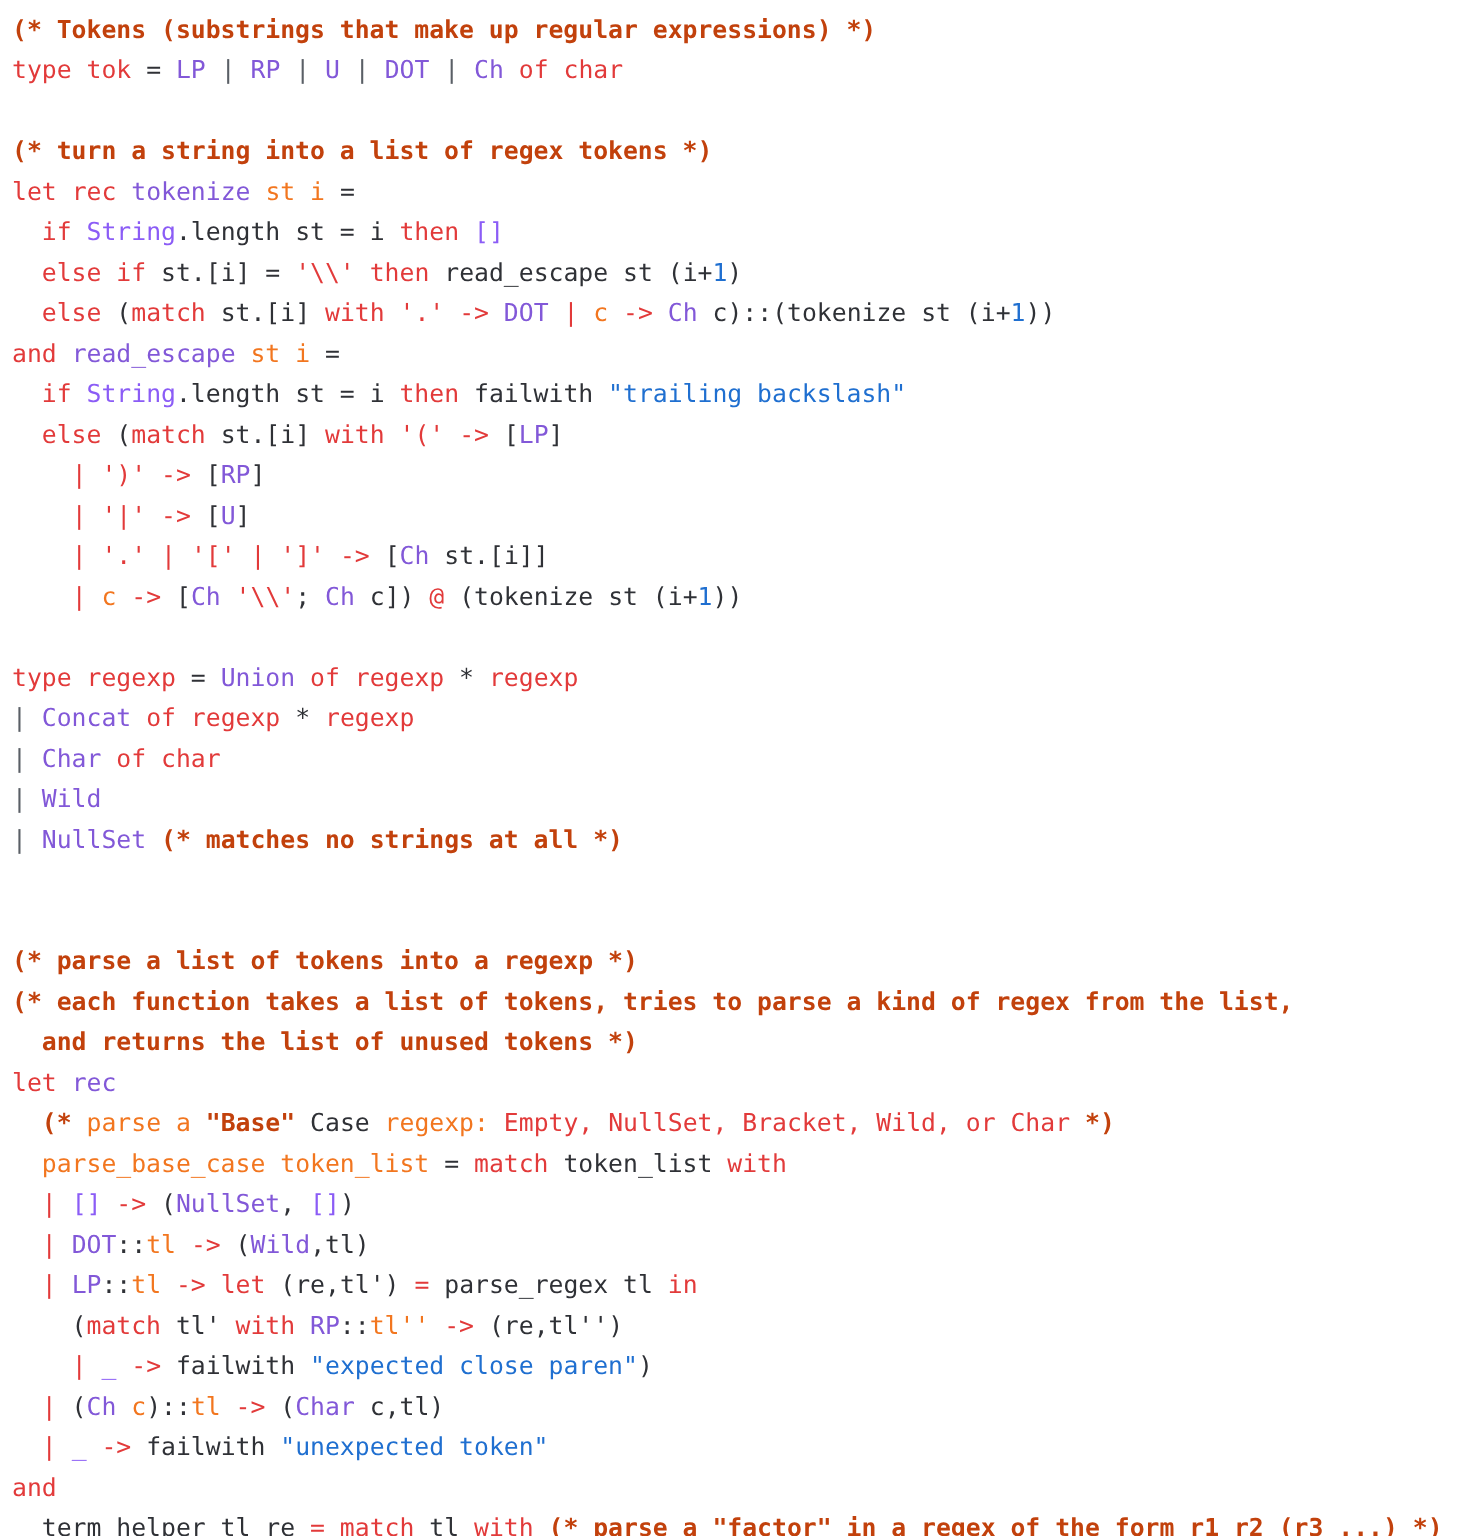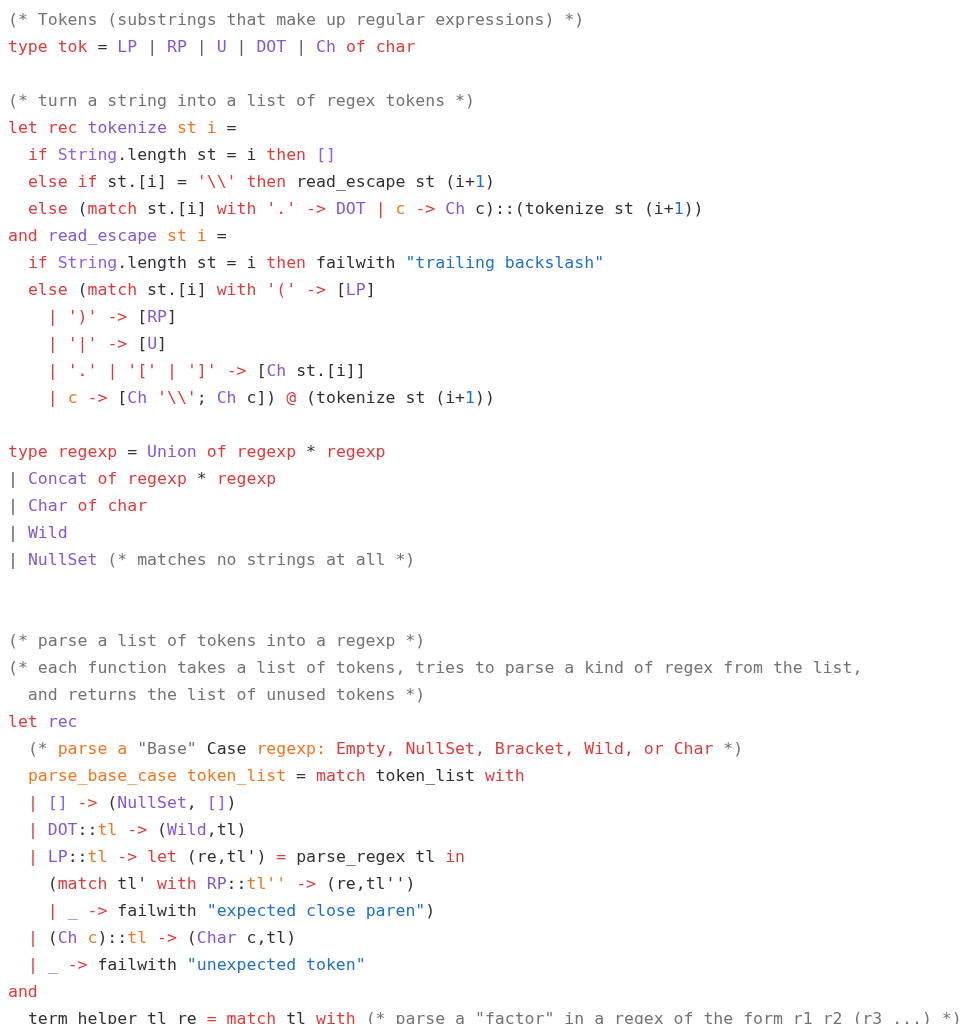--- a/index.html
+++ b/index.html
@@ -25,21 +25,21 @@
   .line {
     height: 27px;
     white-space: pre;
   }
   .kw   { color: #e23a3a; }
   .ctor { color: #8258d8; margin-top: 10px; }
   .mod  { color: #8b5cf6; }
   .str  { color: #1f6fd0; }
   .num  { color: #1f6fd0; }
   .par  { color: #f2761f; text-align: right; }
-  .com  { color: #737373; }
+  .com  { color: #c2410c; font-weight: bold; }
   .pipe { color: #5a5f66; }
   .pipr { color: #e23a3a; }
   .def  { color: #2f3136; }
 </style>
 </head>
 <body>
 
 <div id="code"><div class="line"><span class="com">(* Tokens (substrings that make up regular expressions) *)</span></div><div class="line"><span class="kw">type</span><span class="def"> </span><span class="kw">tok</span><span class="def"> = </span><span class="ctor">LP</span><span class="def"> </span><span class="pipe">|</span><span class="def"> </span><span class="ctor">RP</span><span class="def"> </span><span class="pipe">|</span><span class="def"> </span><span class="ctor">U</span><span class="def"> </span><span class="pipe">|</span><span class="def"> </span><span class="ctor">DOT</span><span class="def"> </span><span class="pipe">|</span><span class="def"> </span><span class="ctor">Ch</span><span class="def"> </span><span class="kw">of</span><span class="def"> </span><span class="kw">char</span></div><div class="line">&nbsp;</div><div class="line"><span class="com">(* turn a string into a list of regex tokens *)</span></div><div class="line"><span class="kw">let</span><span class="def"> </span><span class="kw">rec</span><span class="def"> </span><span class="ctor">tokenize</span><span class="def"> </span><span class="par">st</span><span class="def"> </span><span class="par">i</span><span class="def"> =</span></div><div class="line"><span class="def">  </span><span class="kw">if</span><span class="def"> </span><span class="mod">String</span><span class="def">.length st = i </span><span class="kw">then</span><span class="def"> </span><span class="mod">[]</span></div><div class="line"><span class="def">  </span><span class="kw">else</span><span class="def"> </span><span class="kw">if</span><span class="def"> st.[i] = </span><span class="kw">'\\'</span><span class="def"> </span><span class="kw">then</span><span class="def"> read_escape st (i+</span><span class="num">1</span><span class="def">)</span></div><div class="line"><span class="def">  </span><span class="kw">else</span><span class="def"> (</span><span class="kw">match</span><span class="def"> st.[i] </span><span class="kw">with</span><span class="def"> </span><span class="kw">'.'</span><span class="def"> </span><span class="kw">-&gt;</span><span class="def"> </span><span class="ctor">DOT</span><span class="def"> </span><span class="pipr">|</span><span class="def"> </span><span class="par">c</span><span class="def"> </span><span class="kw">-&gt;</span><span class="def"> </span><span class="ctor">Ch</span><span class="def"> c)::(tokenize st (i+</span><span class="num">1</span><span class="def">))</span></div><div class="line"><span class="kw">and</span><span class="def"> </span><span class="ctor">read_escape</span><span class="def"> </span><span class="par">st</span><span class="def"> </span><span class="par">i</span><span class="def"> =</span></div><div class="line"><span class="def">  </span><span class="kw">if</span><span class="def"> </span><span class="mod">String</span><span class="def">.length st = i </span><span class="kw">then</span><span class="def"> failwith </span><span class="str">"trailing backslash"</span></div><div class="line"><span class="def">  </span><span class="kw">else</span><span class="def"> (</span><span class="kw">match</span><span class="def"> st.[i] </span><span class="kw">with</span><span class="def"> </span><span class="kw">'('</span><span class="def"> </span><span class="kw">-&gt;</span><span class="def"> [</span><span class="ctor">LP</span><span class="def">]</span></div><div class="line"><span class="def">    </span><span class="pipr">|</span><span class="def"> </span><span class="kw">')'</span><span class="def"> </span><span class="kw">-&gt;</span><span class="def"> [</span><span class="ctor">RP</span><span class="def">]</span></div><div class="line"><span class="def">    </span><span class="pipr">|</span><span class="def"> </span><span class="kw">'|'</span><span class="def"> </span><span class="kw">-&gt;</span><span class="def"> [</span><span class="ctor">U</span><span class="def">]</span></div><div class="line"><span class="def">    </span><span class="pipr">|</span><span class="def"> </span><span class="kw">'.'</span><span class="def"> </span><span class="pipr">|</span><span class="def"> </span><span class="kw">'['</span><span class="def"> </span><span class="pipr">|</span><span class="def"> </span><span class="kw">']'</span><span class="def"> </span><span class="kw">-&gt;</span><span class="def"> [</span><span class="ctor">Ch</span><span class="def"> st.[i]]</span></div><div class="line"><span class="def">    </span><span class="pipr">|</span><span class="def"> </span><span class="par">c</span><span class="def"> </span><span class="kw">-&gt;</span><span class="def"> [</span><span class="ctor">Ch</span><span class="def"> </span><span class="kw">'\\'</span><span class="def">; </span><span class="ctor">Ch</span><span class="def"> c]) </span><span class="kw">@</span><span class="def"> (tokenize st (i+</span><span class="num">1</span><span class="def">))</span></div><div class="line">&nbsp;</div><div class="line"><span class="kw">type</span><span class="def"> </span><span class="kw">regexp</span><span class="def"> = </span><span class="ctor">Union</span><span class="def"> </span><span class="kw">of</span><span class="def"> </span><span class="kw">regexp</span><span class="def"> </span><span class="def">*</span><span class="def"> </span><span class="kw">regexp</span></div><div class="line"><span class="pipe">|</span><span class="def"> </span><span class="ctor">Concat</span><span class="def"> </span><span class="kw">of</span><span class="def"> </span><span class="kw">regexp</span><span class="def"> </span><span class="def">*</span><span class="def"> </span><span class="kw">regexp</span></div><div class="line"><span class="pipe">|</span><span class="def"> </span><span class="ctor">Char</span><span class="def"> </span><span class="kw">of</span><span class="def"> </span><span class="kw">char</span></div><div class="line"><span class="pipe">|</span><span class="def"> </span><span class="ctor">Wild</span></div><div class="line"><span class="pipe">|</span><span class="def"> </span><span class="ctor">NullSet</span><span class="def"> </span><span class="com">(* matches no strings at all *)</span></div><div class="line">&nbsp;</div><div class="line">&nbsp;</div><div class="line"><span class="com">(* parse a list of tokens into a regexp *)</span></div><div class="line"><span class="com">(* each function takes a list of tokens, tries to parse a kind of regex from the list,</span></div><div class="line"><span class="com">  and returns the list of unused tokens *)</span></div><div class="line"><span class="kw">let</span><span class="def"> </span><span class="ctor">rec</span></div><div class="line"><span class="def">  </span><span class="com">(* </span><span class="par">parse a</span><span class="com"> </span><span class="com">"Base"</span><span class="com"> </span><span class="def">Case</span><span class="com"> </span><span class="par">regexp:</span><span class="com"> </span><span class="kw">Empty, NullSet, Bracket, Wild, or Char</span><span class="com"> *)</span></div><div class="line"><span class="def">  </span><span class="par">parse_base_case</span><span class="def"> </span><span class="par">token_list</span><span class="def"> = </span><span class="kw">match</span><span class="def"> token_list </span><span class="kw">with</span></div><div class="line"><span class="def">  </span><span class="pipr">|</span><span class="def"> </span><span class="mod">[]</span><span class="def"> </span><span class="kw">-&gt;</span><span class="def"> (</span><span class="ctor">NullSet</span><span class="def">, </span><span class="mod">[]</span><span class="def">)</span></div><div class="line"><span class="def">  </span><span class="pipr">|</span><span class="def"> </span><span class="ctor">DOT</span><span class="def">::</span><span class="par">tl</span><span class="def"> </span><span class="kw">-&gt;</span><span class="def"> (</span><span class="ctor">Wild</span><span class="def">,tl)</span></div><div class="line"><span class="def">  </span><span class="pipr">|</span><span class="def"> </span><span class="ctor">LP</span><span class="def">::</span><span class="par">tl</span><span class="def"> </span><span class="kw">-&gt;</span><span class="def"> </span><span class="kw">let</span><span class="def"> (re,tl') </span><span class="kw">=</span><span class="def"> parse_regex tl </span><span class="kw">in</span></div><div class="line"><span class="def">    (</span><span class="kw">match</span><span class="def"> tl' </span><span class="kw">with</span><span class="def"> </span><span class="ctor">RP</span><span class="def">::</span><span class="par">tl''</span><span class="def"> </span><span class="kw">-&gt;</span><span class="def"> (re,tl'')</span></div><div class="line"><span class="def">    </span><span class="pipr">|</span><span class="def"> </span><span class="mod">_</span><span class="def"> </span><span class="kw">-&gt;</span><span class="def"> failwith </span><span class="str">"expected close paren"</span><span class="def">)</span></div><div class="line"><span class="def">  </span><span class="pipr">|</span><span class="def"> (</span><span class="ctor">Ch</span><span class="def"> </span><span class="par">c</span><span class="def">)::</span><span class="par">tl</span><span class="def"> </span><span class="kw">-&gt;</span><span class="def"> (</span><span class="ctor">Char</span><span class="def"> c,tl)</span></div><div class="line"><span class="def">  </span><span class="pipr">|</span><span class="def"> </span><span class="mod">_</span><span class="def"> </span><span class="kw">-&gt;</span><span class="def"> failwith </span><span class="str">"unexpected token"</span></div><div class="line"><span class="kw">and</span></div><div class="line"><span class="def">  </span><span class="def">term_helper tl re </span><span class="kw">=</span><span class="def"> </span><span class="kw">match</span><span class="def"> tl </span><span class="kw">with</span><span class="def"> </span><span class="com">(* parse a "factor" in a regex of the form r1 r2 (r3 ...) *)</span></div></div>
 
 </body></html>

